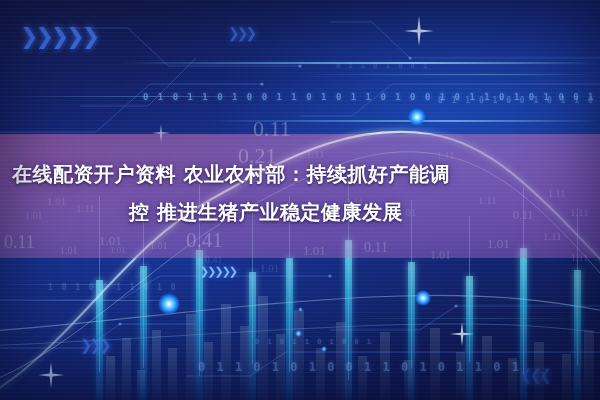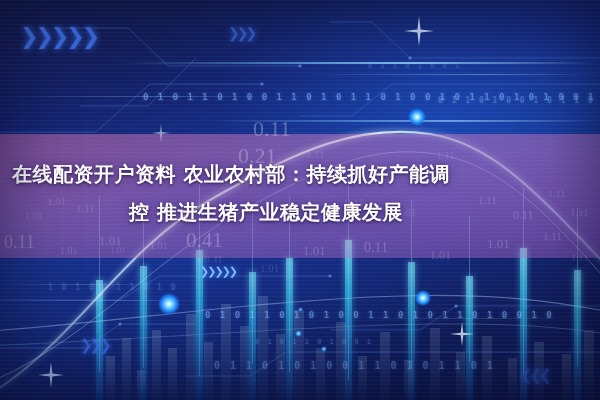--- a/index.html
+++ b/index.html
@@ -52,24 +52,24 @@
   .chev-br{ left:520px; top:368px; font-size:15px; opacity:.55; color:#2d56c4;}
   .chev-mid{ left:200px; top:266px; font-size:11px; opacity:.95; color:#7fc4ff; letter-spacing:-2px;}
 
   
   .binary{ position:absolute; white-space:nowrap; pointer-events:none;
     font-family:"DejaVu Sans Mono", monospace; font-weight:700;
     color:rgba(150,200,255,0.60); text-shadow:0 0 4px rgba(90,160,255,.55);}
   .b1{ left:143px; top:92px;  font-size:9px;  letter-spacing:2px; opacity:.85;}
   .b2{ left:438px; top:96px;  font-size:8px;  letter-spacing:2px; opacity:.55;}
   .b3{ left:205px; top:310px; font-size:9px;  letter-spacing:2px; opacity:.80;}
-  .b4{ left:214px; top:360px; font-size:10px;  letter-spacing:2px; opacity:.55;}
+  .b4{ left:198px; top:360px; font-size:12px;  letter-spacing:2px; opacity:.55;}
   .b5{ left:255px; top:338px; font-size:7px;  letter-spacing:2px; opacity:.40;}
   .b6{ left:48px;  top:283px; font-size:8px;  letter-spacing:2px; opacity:.35;text-align:right;}
-  .b7{ left:368px; top:62px;  font-size:7px;  letter-spacing:2px; opacity:.30;}
+  .b7{ left:336px; top:62px;  font-size:7px;  letter-spacing:2px; opacity:.30;}
 
   
   .node{ position:absolute; border-radius:50%; pointer-events:none;
     background:radial-gradient(circle, #ffffff 0%, #7fd8ff 22%, #1f86ff 48%, rgba(20,90,230,0) 72%);}
   
   .sparkle{ position:absolute; pointer-events:none; }
 
   
   .bars{ position:absolute; left:0; bottom:0; width:600px; height:300px; pointer-events:none;}
 
@@ -271,21 +271,20 @@
       <div class="num" style="left: 345px; top: 196px; font-size: 11px; opacity: 0.32;">0.11</div>
       <div class="num" style="left: 306px; top: 148px; font-size: 11px; opacity: 0.3;">1.11</div>
       <div class="num" style="left: 437px; top: 150px; font-size: 10px; opacity: 0.28;">1.11</div>
       <div class="num" style="left: 205px; top: 254px; font-size: 10px; opacity: 0.3;">0.41</div>
       <div class="num" style="left: 571px; top: 252px; font-size: 10px; opacity: 0.32;">1.11</div>
       <div class="num" style="left: 260px; top: 262px; font-size: 11px; opacity: 0.3;">1.01</div>
     </div>
 
   <div class="binary b1">0 1 0 1 1 0 1 0 0 1 1 0 1 0 1 1 0 1 0 0 1 0 1 1 0 1 0 1 0 0 1 0</div>
   <div class="binary b2">0 1 1 0 1 0 0 1 0 1 1 0 1 0 1 0</div>
-  <div class="binary b3">0 1 0 1 1 0 1 0 1 0 0 1 1 0 1 0 1 1 0 1 0 0 1 0</div>
   <div class="binary b4">0 1 1 0 1 0 1 0 0 1 1 0 1 0 1 1 0 1</div>
   <div class="binary b5">0 1 0 1 1 0 1 0 0 1</div>
   <div class="binary b6">1 0 1 0 0 1 1 0 1 0</div>
   <div class="binary b7">0 1 1 0 1 0 0 1</div>
 
   <div class="chevrons chev-tl">❯❯❯❯❯</div>
   <div class="chevrons chev-tm">❯❯❯</div>
   <div class="chevrons chev-bl">❯❯❯</div>
   <div class="chevrons chev-br">❮❮❮</div>
   <div class="chevrons chev-mid">❯❯❯❯❯</div>

